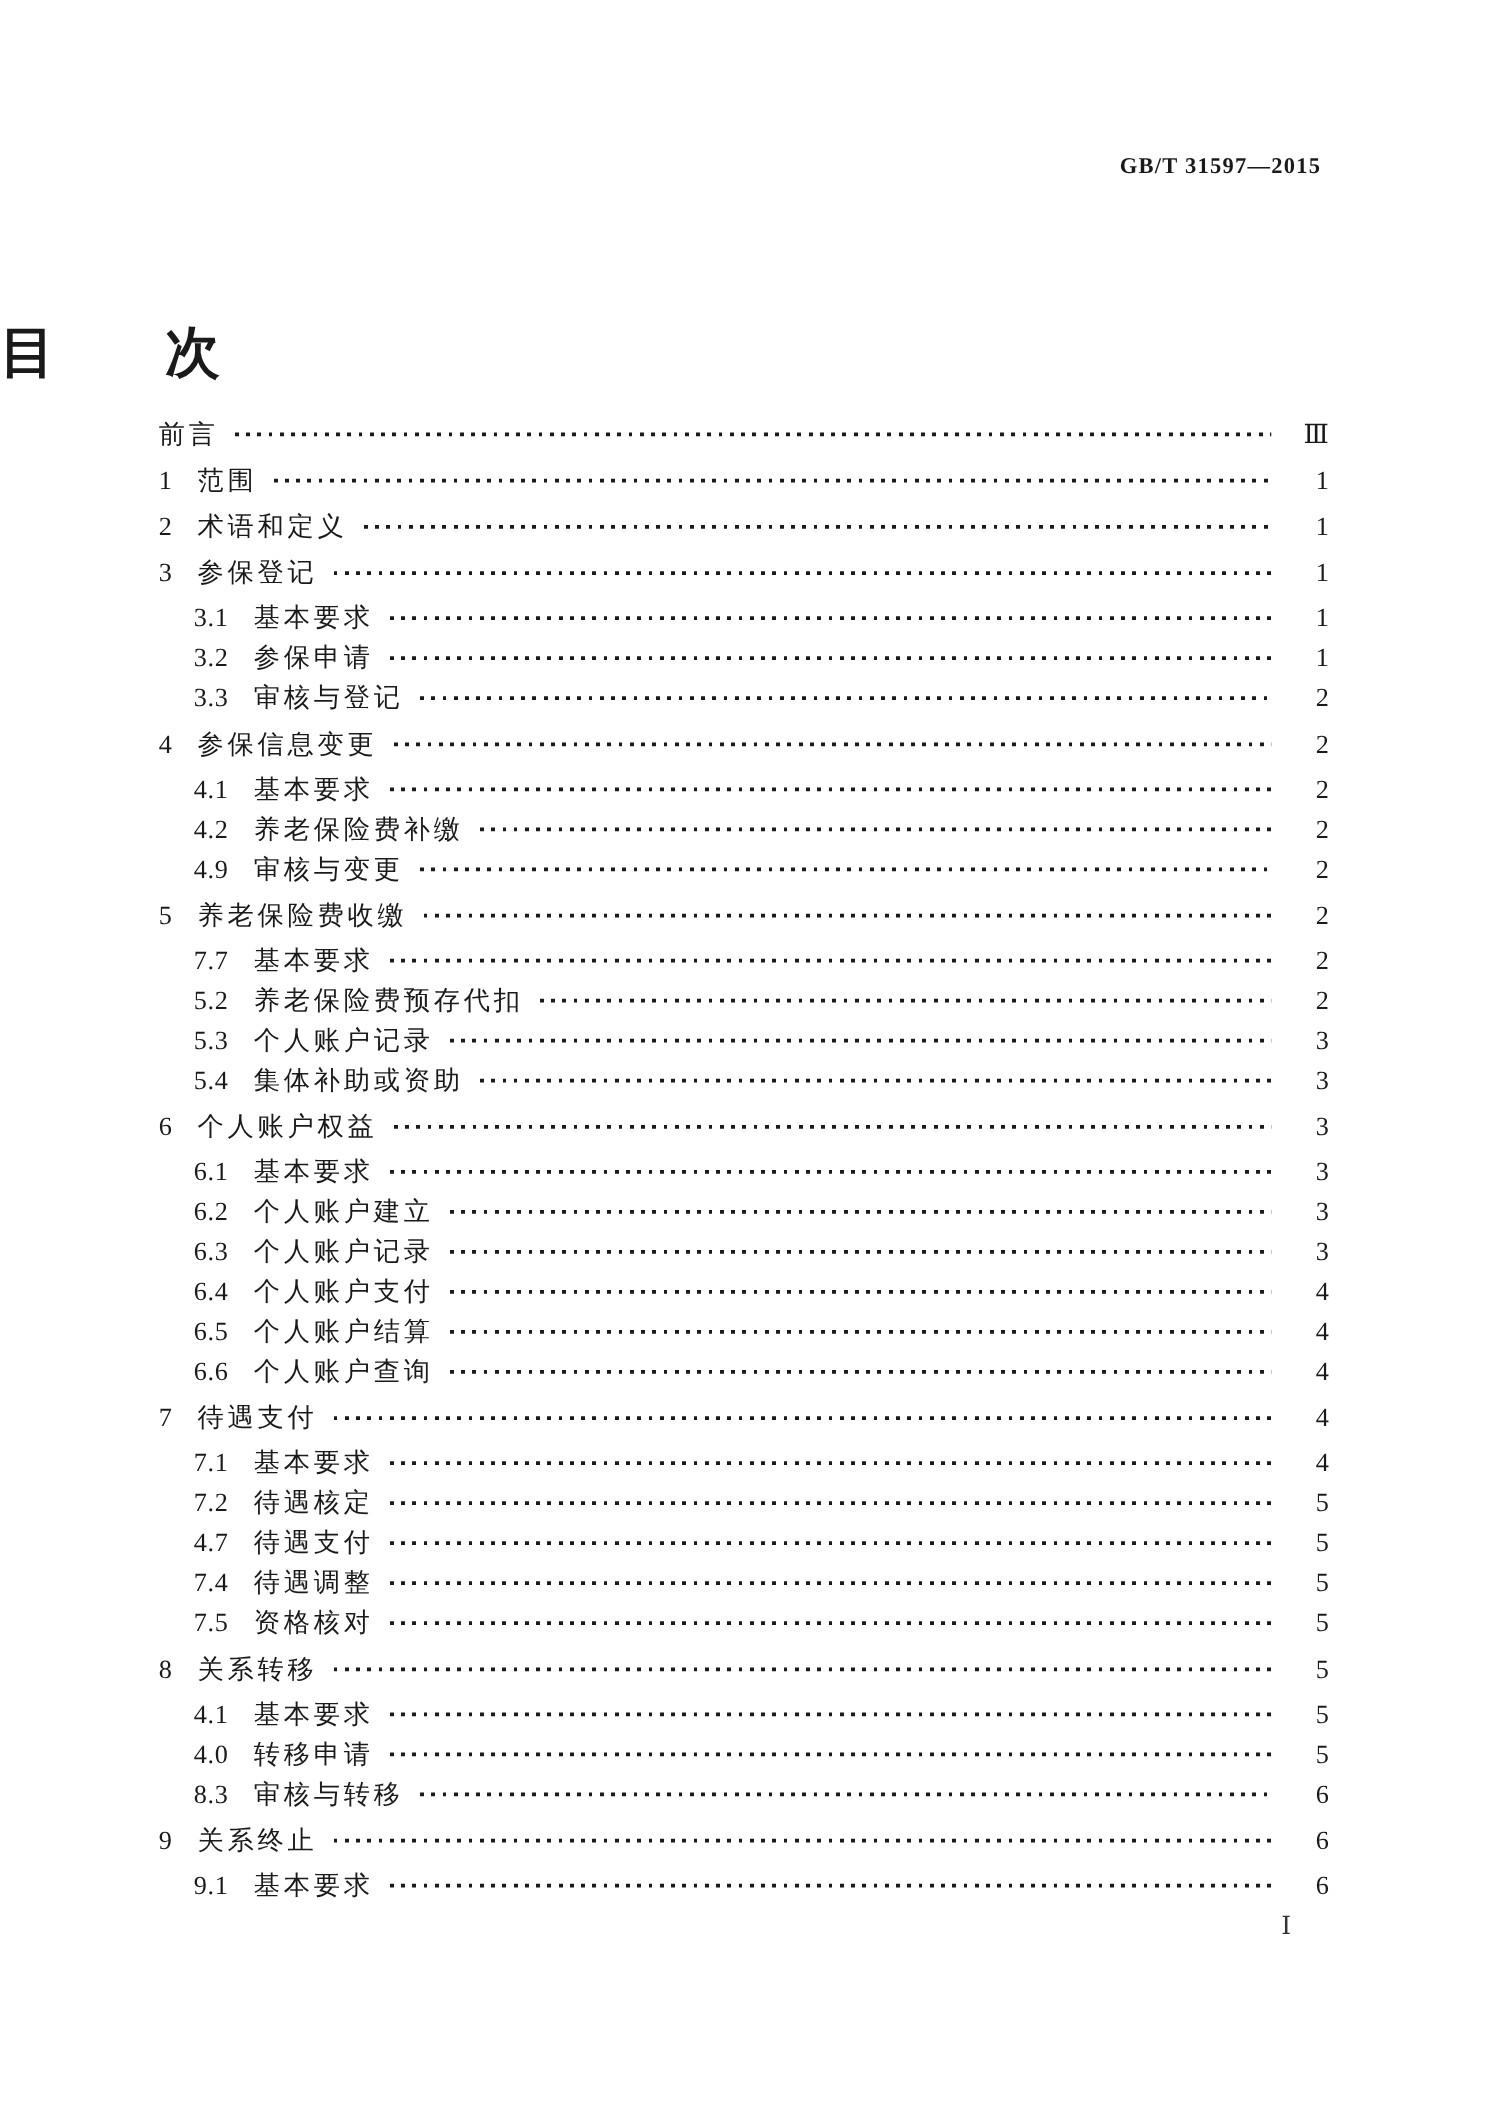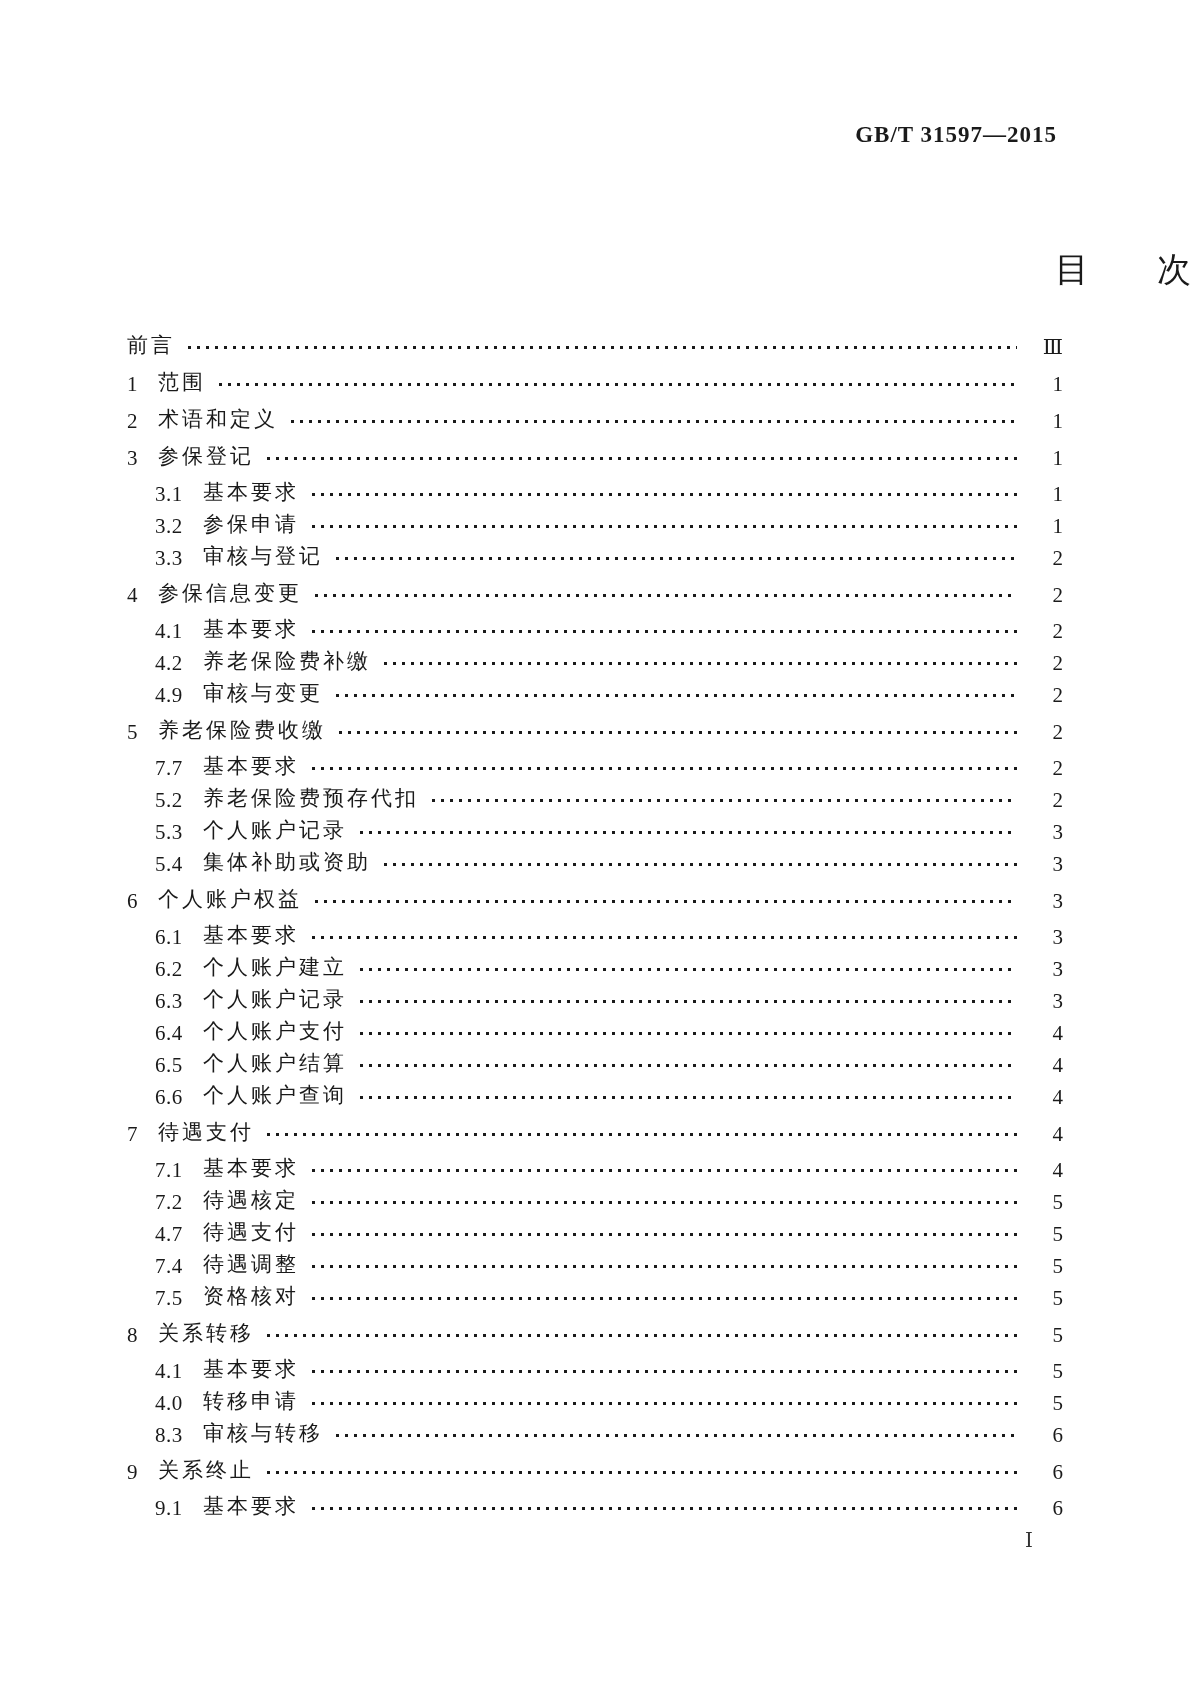--- a/index.html
+++ b/index.html
@@ -13,33 +13,33 @@
     height: 1684px;
     background: #ffffff;
     overflow: hidden;
     font-family: "Liberation Serif", "DejaVu Serif", serif;
     color: #1a1a1a;
   }
   .doc-code {
     position: absolute;
     top: 122px;
     right: 134px;
-    font-size: 23px;
+    font-size: 18px;
     font-weight: bold;
     letter-spacing: 1px;
     white-space: nowrap;
   }
   .doc-title {
     position: absolute;
     top: 224px;
     left: 0;
     width: 100%;
-    text-align: right;
-    font-size: 34px;
-    font-weight: normal;
+    text-align: left;
+    font-size: 44px;
+    font-weight: bold;
     white-space: pre;
   }
   .toc {
     position: absolute;
     top: 326px;
     left: 127px;
     right: 128px;
   }
   .toc-row {
     display: flex;
@@ -59,21 +59,20 @@
   }
   .toc-num {
     flex: 0 0 auto;
     letter-spacing: 0.5px;
   }
   .toc-row.level-0 .toc-num { width: 31px; }
   .toc-row.level-1 .toc-num { width: 48px; }
   .toc-label {
     flex: 0 0 auto;
     letter-spacing: 3px;
-    font-family: Liberation Mono, monospace;
   }
   .toc-leader {
     flex: 1 1 auto;
     height: 3px;
     margin: 0 10px 0 13px;
     background-image: repeating-linear-gradient(to right, #1a1a1a 0px, #1a1a1a 3px, transparent 3px, transparent 9px);
   }
   .toc-page {
     flex: 0 0 auto;
     min-width: 36px;

